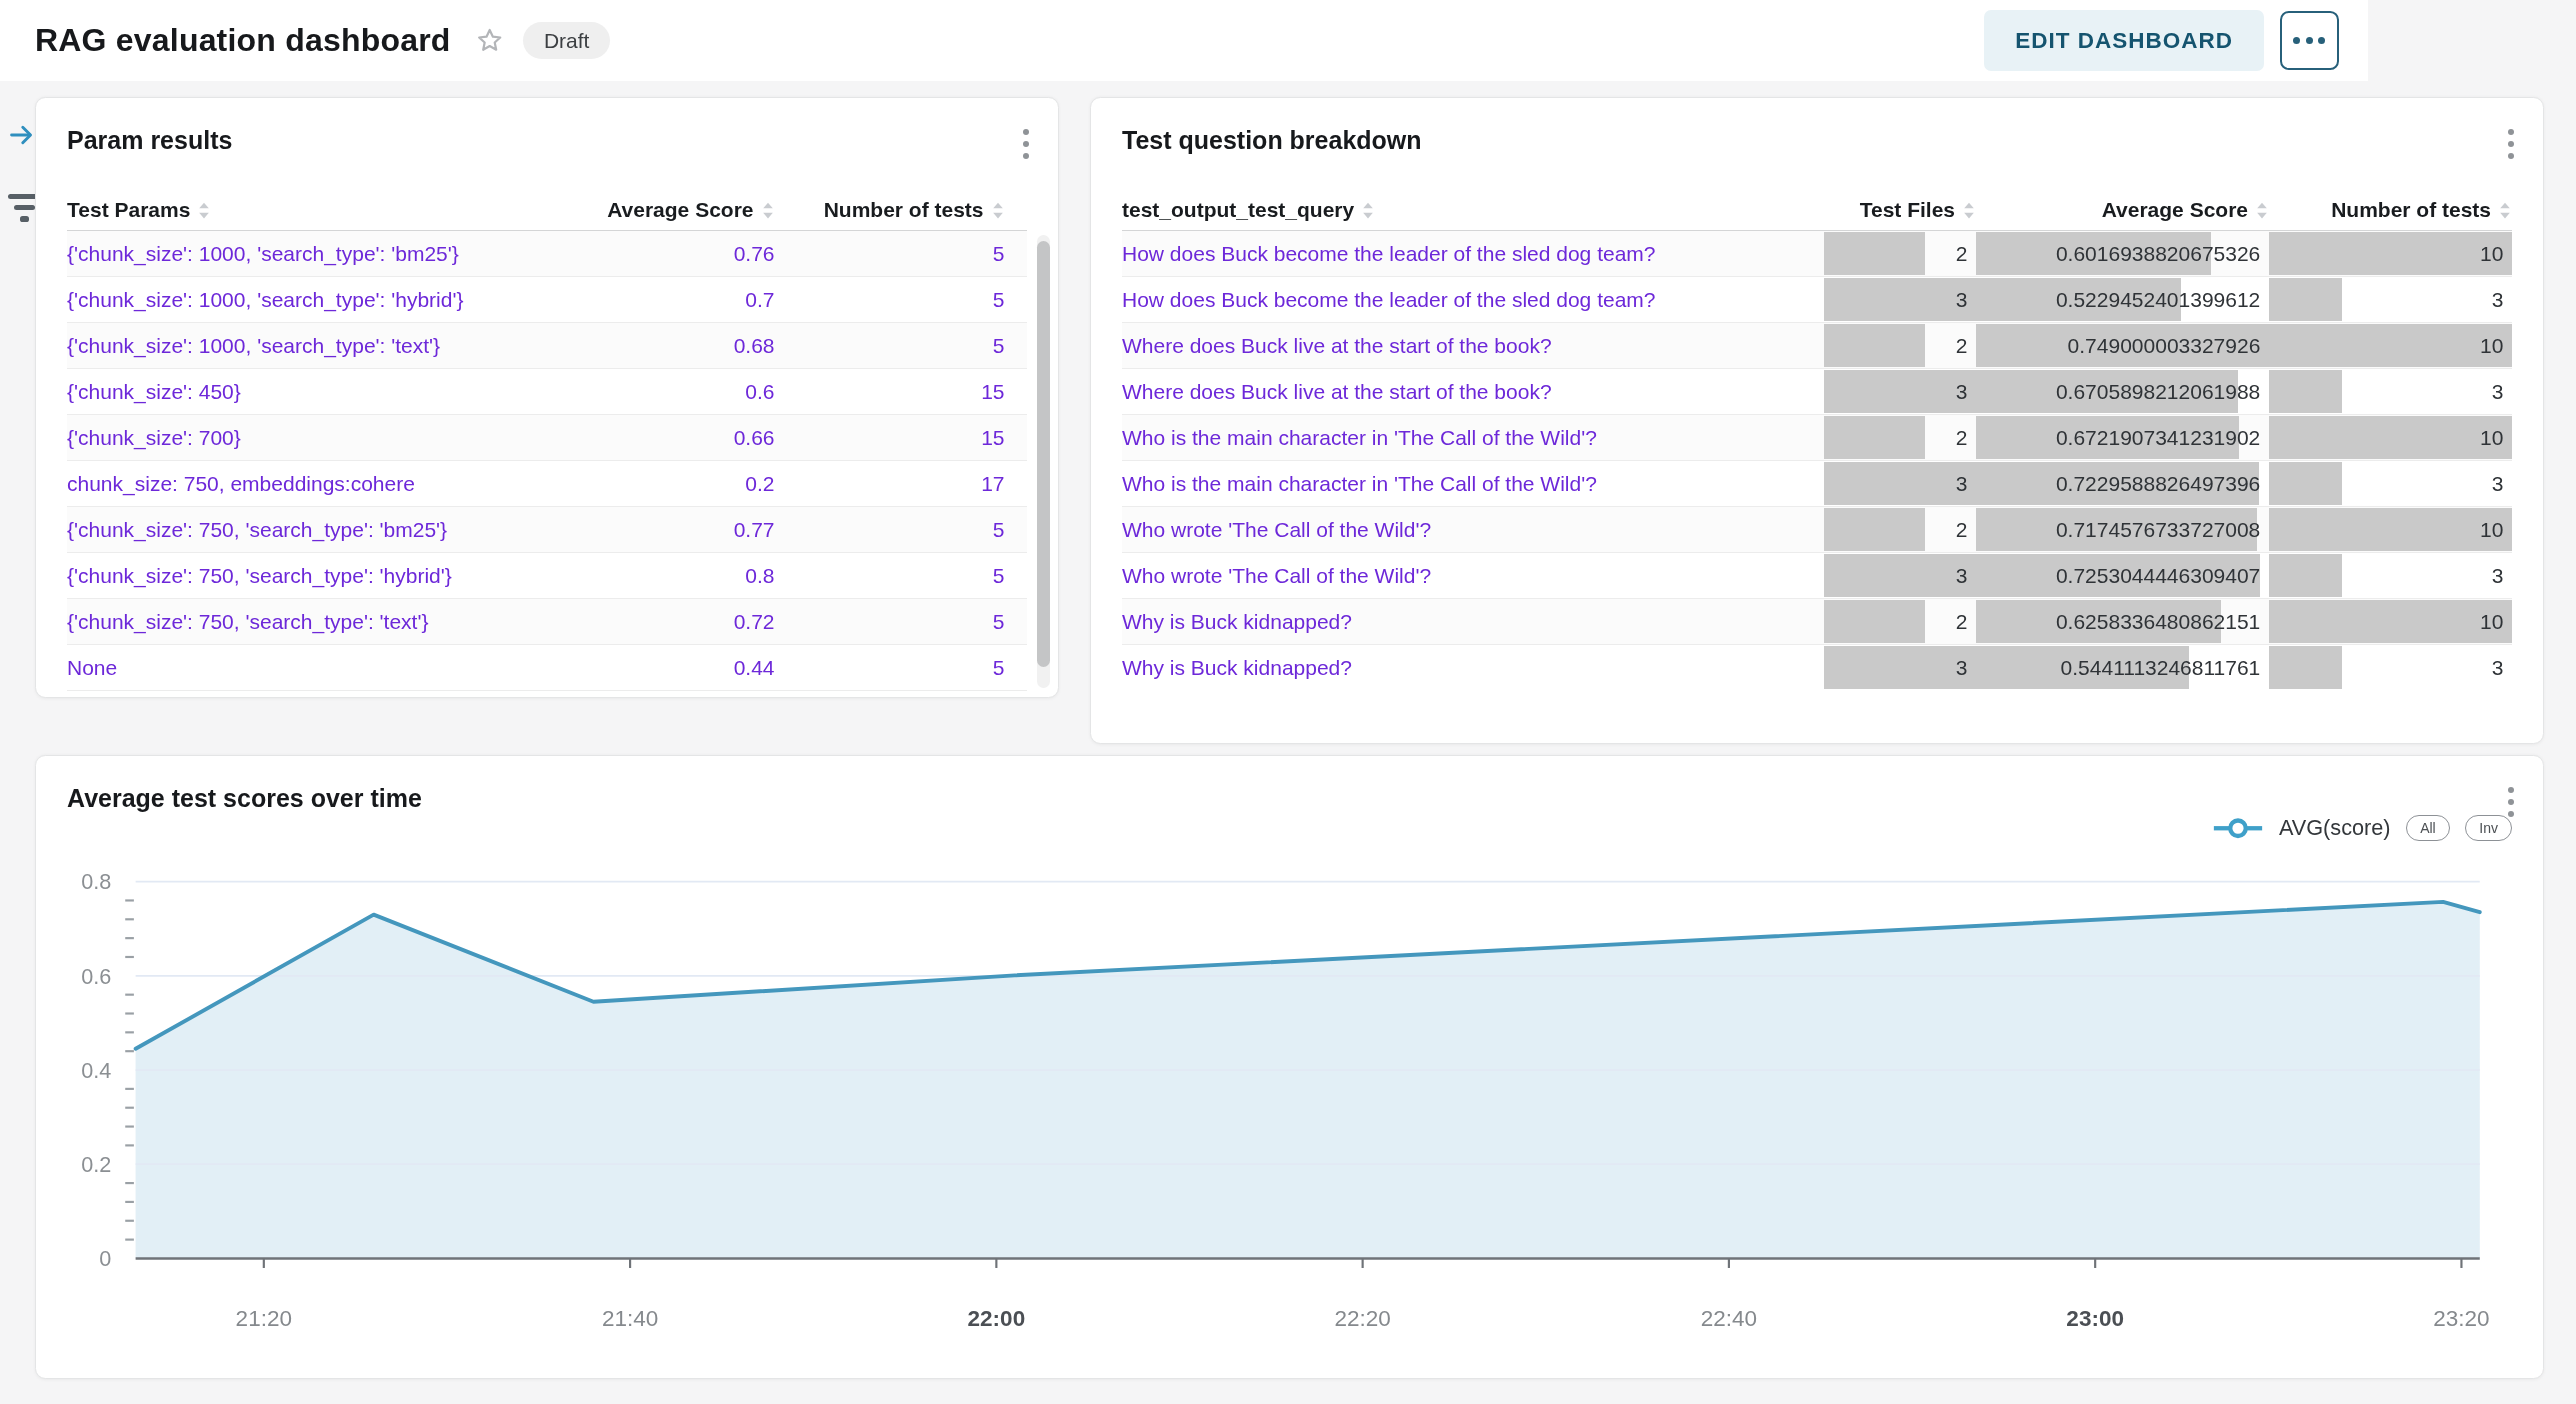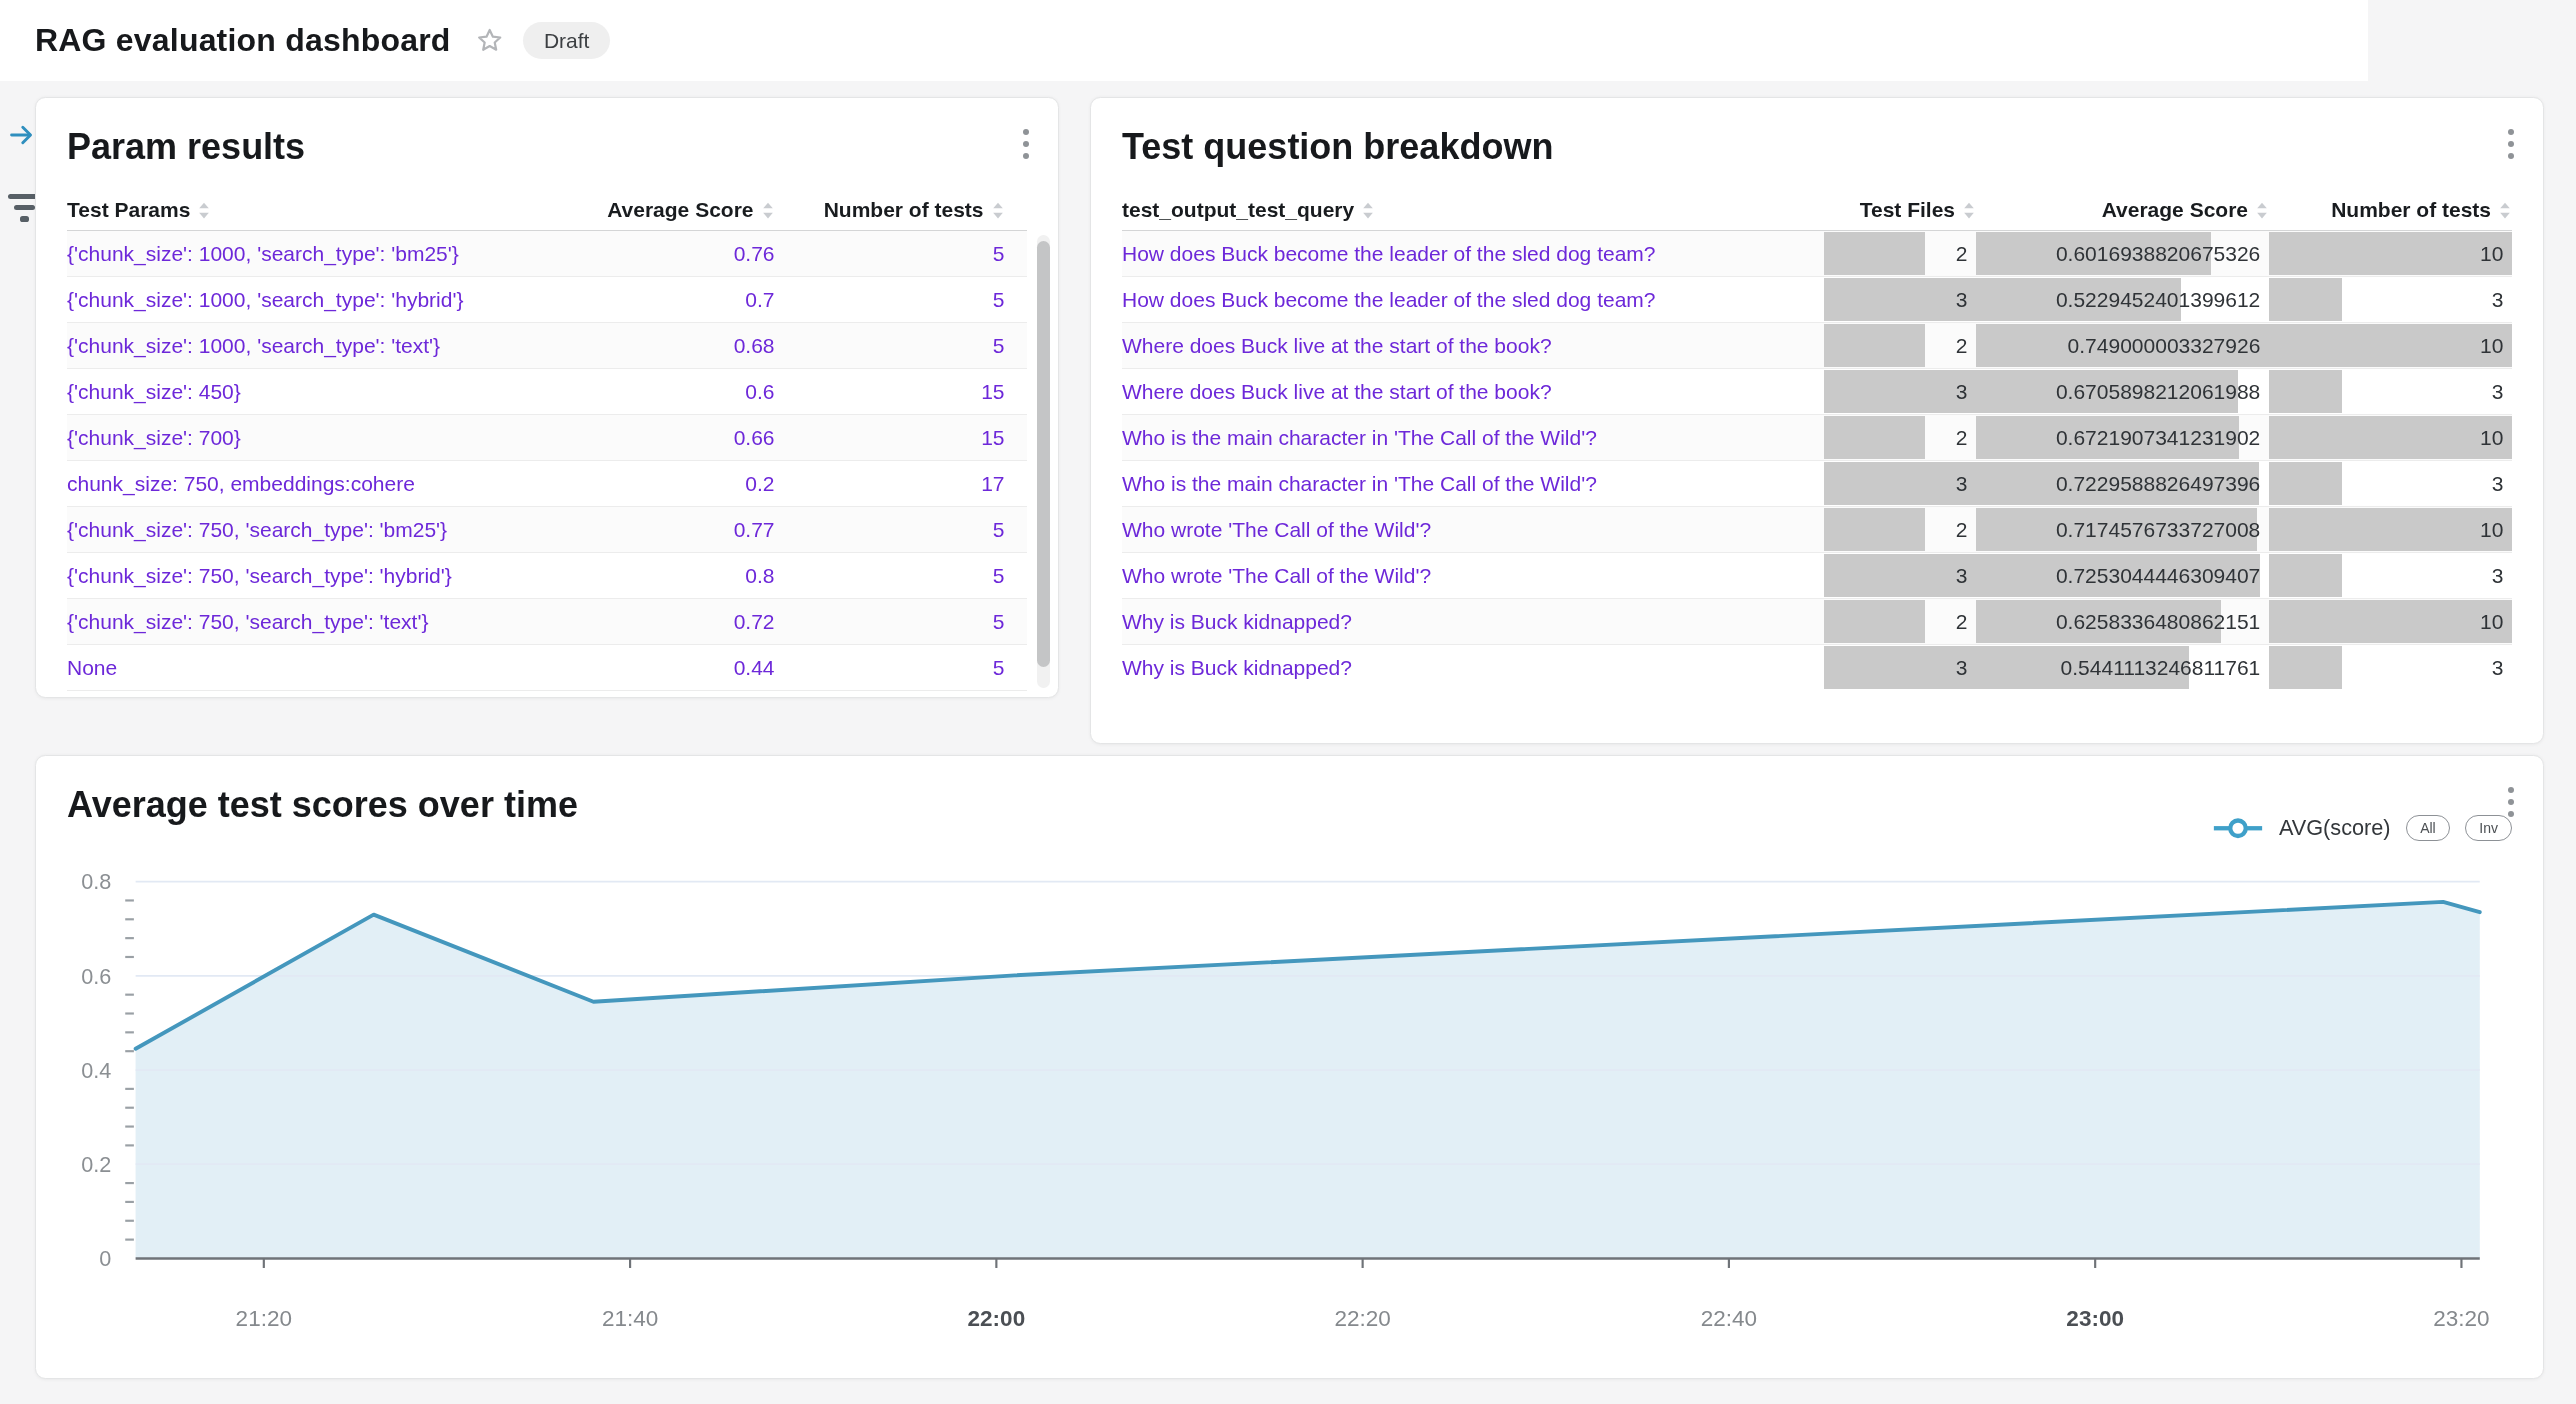--- a/index.html
+++ b/index.html
@@ -41,21 +41,21 @@
   .filter-glyph i:nth-child(2){width:21.7px;}
   .filter-glyph i:nth-child(3){width:9.5px;}
   
   .panel{
     position:absolute;background:#fff;border:0.9px solid #e4e5e6;border-radius:10.4px;
     box-shadow:0 0.9px 3.5px rgba(0,0,0,.05);
   }
   #panel-param{left:35px;top:97px;width:1022px;height:599px;}
   #panel-tqb{left:1090px;top:97px;width:1452px;height:645px;}
   #panel-chart{left:35px;top:755px;width:2507px;height:622px;}
-  .panel-title{font-size:36px;font-weight:700;color:#17191c;position:absolute;left:31px;top:28px;}
+  .panel-title{font-size:25px;font-weight:700;color:#17191c;position:absolute;left:31px;top:28px;}
   .kebab{position:absolute;right:24px;top:26px;display:flex;flex-direction:column;gap:6px;cursor:pointer;padding:5.2px;}
   .kebab i{width:6px;height:6px;border-radius:50%;background:#8f9397;display:block;}
   
   .tbl{position:absolute;left:31px;right:31px;top:92px;font-size:21px;}
   .t-head{display:grid;align-items:center;height:40px;color:#191c1f;font-weight:700;}
   .t-head .hcell{display:flex;align-items:center;gap:7px;cursor:pointer;}
   .t-head .hcell.right{justify-content:flex-end;}
   .t-body{border-top:1.7px solid #d4d5d6;position:relative;}
   .t-row{display:grid;align-items:center;height:45px;border-bottom:1.3px solid #ececec;}
   .t-row:nth-child(odd){background:#fbfbfb;}
@@ -84,20 +84,28 @@
 <body>
 
 <div class="top-header">
   <div class="page-title">RAG evaluation dashboard</div>
   <span class="star">
     <svg width="29.4" height="29.4" viewBox="0 0 24 24" fill="none" stroke="#b3b5b8" stroke-width="1.8" stroke-linejoin="round">
       <path d="M12 3.2l2.6 5.5 6 .7-4.5 4.1 1.2 5.9-5.3-3-5.3 3 1.2-5.9L3.4 9.4l6-.7z"></path>
     </svg>
   </span>
   <span class="badge">Draft</span>
+  <div class="header-right">
+    <button class="edit-btn">EDIT DASHBOARD</button>
+    <div class="more-btn">
+        <i></i>
+        <i></i>
+        <i></i>
+      </div>
+  </div>
 </div>
 
 <div class="rail">
   <span class="icon-btn">
     <svg width="31" height="28" viewBox="0 0 36 32" fill="none" stroke="#2f8fbe" stroke-width="3.4" stroke-linecap="round" stroke-linejoin="round">
       <line x1="3" y1="16" x2="24" y2="16"></line>
       <path d="M16 7l9 9-9 9"></path>
       <line x1="32" y1="4" x2="32" y2="28"></line>
     </svg>
   </span>

